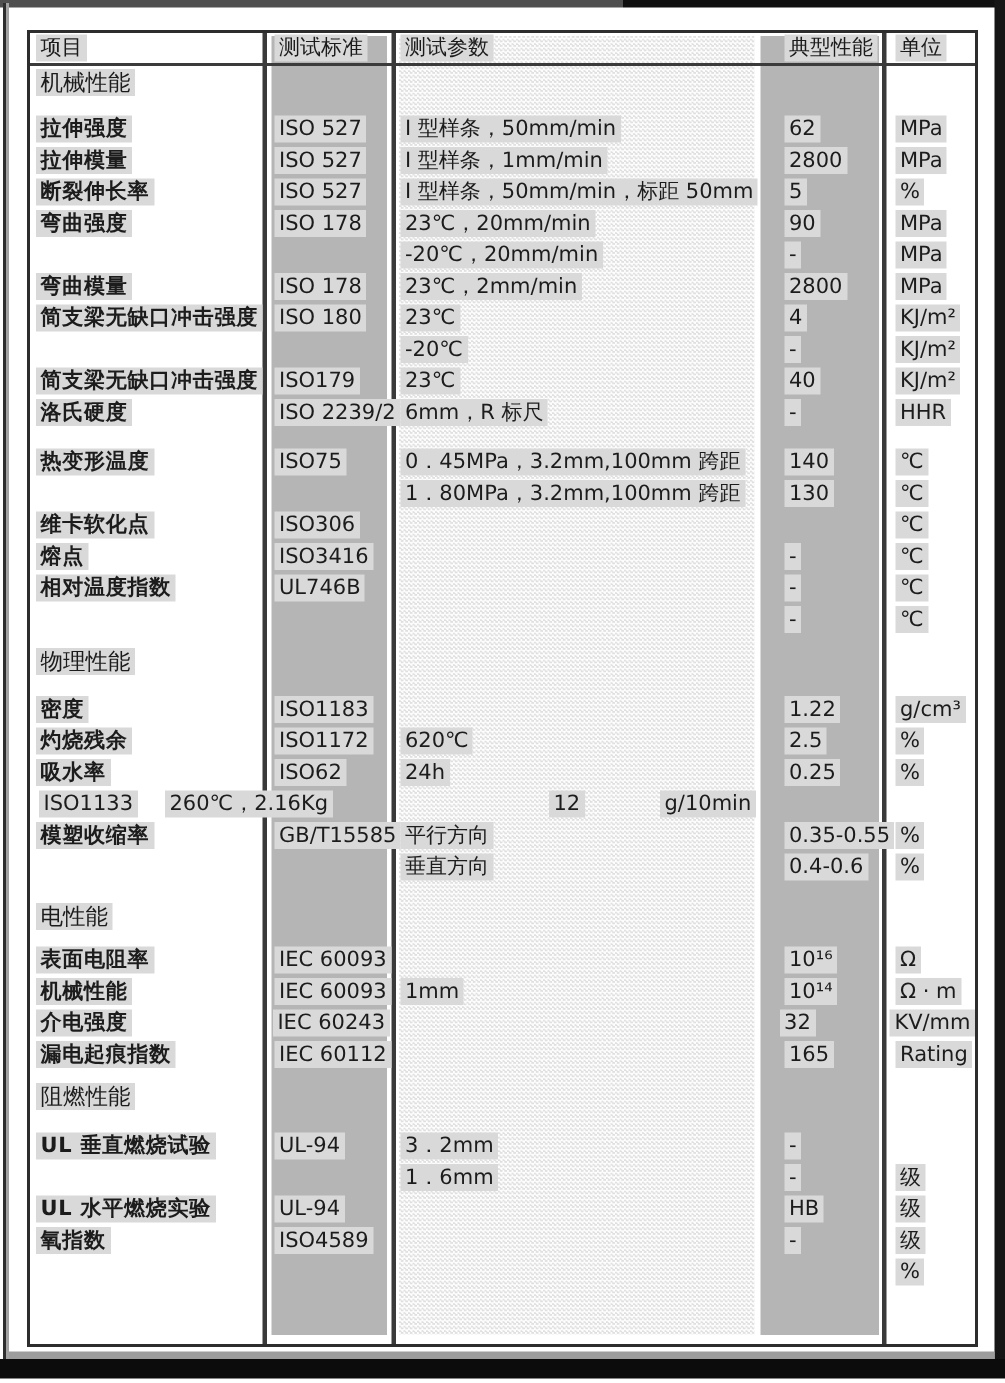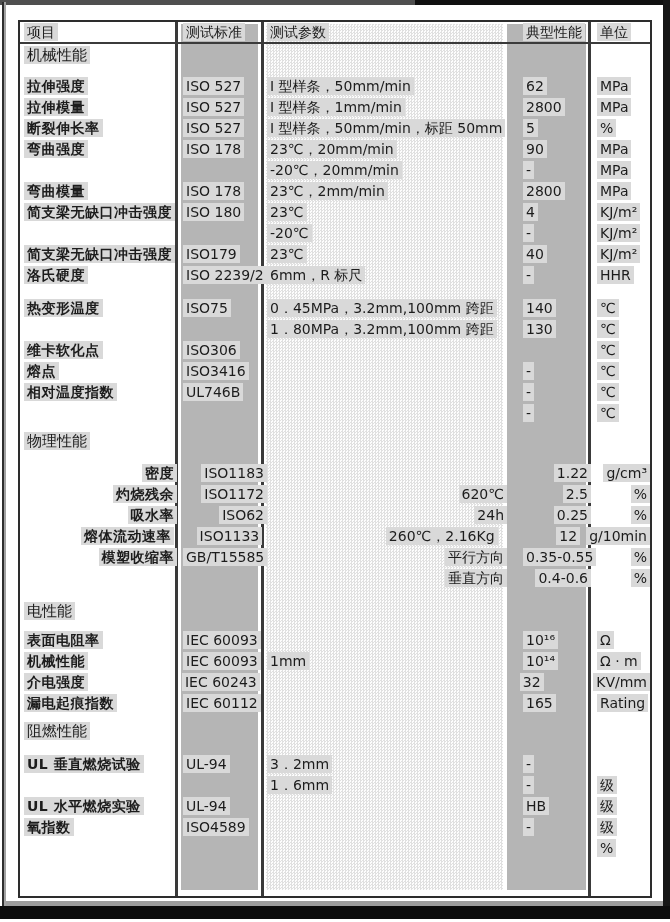--- a/index.html
+++ b/index.html
@@ -47,21 +47,21 @@
   .c5 { flex:1;      padding-left:6px; }
   .c1,.c2,.c3,.c4,.c5 { font-size:14px; white-space:nowrap; overflow:visible; }
 
   .hl { display:inline-block; background:#d9d9d9; padding:0 3px; line-height:18px; }
   .row .c1 .hl { font-weight:bold; letter-spacing:0.5px; }
   .hdr .hl { font-weight:normal; }
 
   
   .sec-0 { margin-top:0; } .sec-0 .rows { margin-top:9px; }
   .sec-1 { margin-top:5px;  } .sec-1 .rows { margin-top:12px; }
-  .sec-2 { margin-top:7px;  } .sec-2 .rows { margin-top:10px;text-align:right; }
+  .sec-2 { margin-top:7px;  } .sec-2 .rows { margin-top:10px; }
   .sec-3 { margin-top:12px; } .sec-3 .rows { margin-top:7px; }
   .sec-4 { margin-top:7px;  } .sec-4 .rows { margin-top:11px; }
 </style>
 </head>
 <body>
 
 <div class="page">
   <div class="edge-top"></div>
   <div class="edge-left"></div>
   <div class="edge-right"></div>
@@ -230,21 +230,20 @@
     <div class="c5"><span class="hl">%</span></div>
   </div>
               <div class="row">
     <div class="c1"><span class="hl">吸水率</span></div>
     <div class="c2"><span class="hl">ISO62</span></div>
     <div class="c3"><span class="hl">24h</span></div>
     <div class="c4"><span class="hl">0.25</span></div>
     <div class="c5"><span class="hl">%</span></div>
   </div>
               <div class="row">
-    <div class="c1"><span class="hl">熔体流动速率</span></div>
     <div class="c2"><span class="hl">ISO1133</span></div>
     <div class="c3"><span class="hl">260℃，2.16Kg</span></div>
     <div class="c4"><span class="hl">12</span></div>
     <div class="c5"><span class="hl">g/10min</span></div>
   </div>
               <div class="row">
     <div class="c1"><span class="hl">模塑收缩率</span></div>
     <div class="c2"><span class="hl">GB/T15585</span></div>
     <div class="c3"><span class="hl">平行方向</span></div>
     <div class="c4"><span class="hl">0.35-0.55</span></div>

